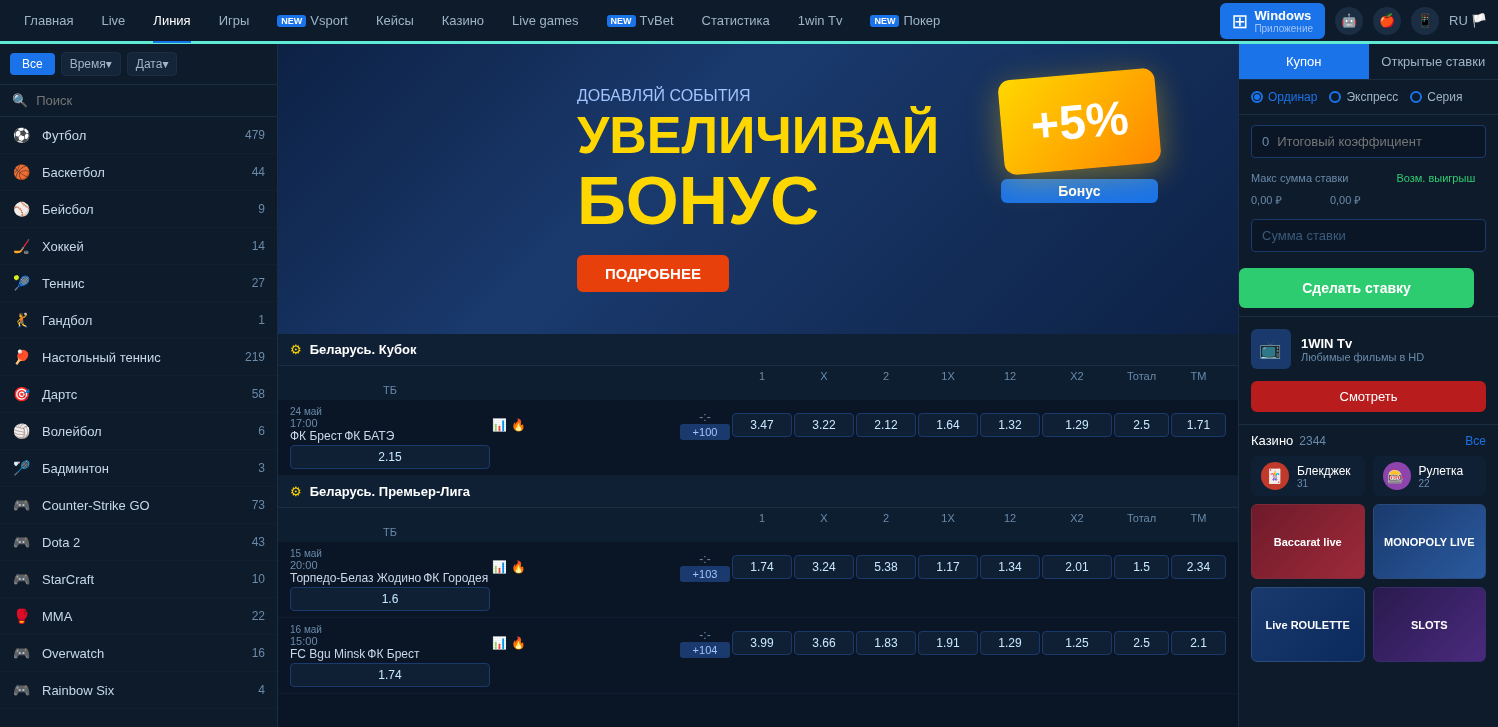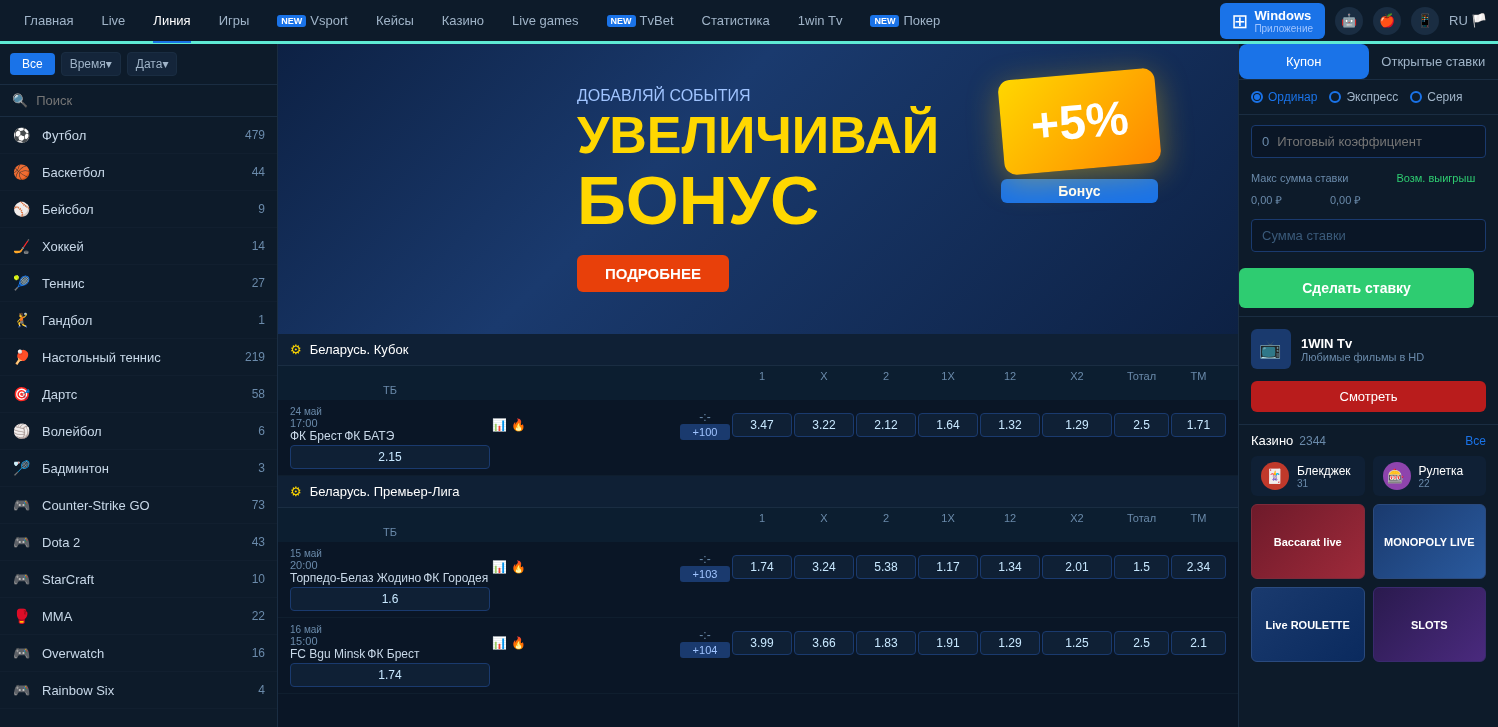--- a/index.html
+++ b/index.html
@@ -43,39 +43,39 @@
     .banner-bonus { color: #ffd700; font-size: 68px; font-weight: 900; }
     .banner-btn { background: #e8400a; color: #fff; border: none; border-radius: 6px; padding: 10px 28px; font-size: 15px; font-weight: bold; cursor: pointer; margin-top: 16px; text-transform: uppercase; }
     .banner-right { position: absolute; right: 80px; top: 30px; }
     .bonus-card { background: linear-gradient(135deg, #ffd700, #ff8800); border-radius: 12px; padding: 20px 30px; font-size: 48px; font-weight: 900; color: #fff; transform: rotate(-5deg); box-shadow: 0 8px 32px rgba(255,200,0,0.4); }
     .bonus-badge { background: #1a73e8; color: #fff; border-radius: 6px; padding: 4px 10px; font-size: 14px; font-weight: bold; margin-top: 10px; text-align: center; }
 
     
     .league-section { margin: 0; }
     .league-header { background: #0f2035; display: flex; align-items: center; padding: 8px 12px; border-bottom: 1px solid #1a2d42; }
     .league-icon { color: #ffd700; margin-right: 8px; }
-    .league-name { color: #fff; font-weight: normal; font-size: 13px; flex: 1; }
+    .league-name { color: #fff; font-weight: bold; font-size: 13px; flex: 1; }
     .col-headers { display: grid; grid-template-columns: 200px 1fr 50px 60px 60px 60px 60px 60px 70px 55px 55px; background: #0c1e30; padding: 4px 12px; font-size: 11px; color: #6a8aaa; align-items: center; gap: 2px; }
     .col-header { text-align: center; }
     .match-row { display: grid; grid-template-columns: 200px 1fr 50px 60px 60px 60px 60px 60px 70px 55px 55px; padding: 6px 12px; border-bottom: 1px solid #0f1e2e; align-items: center; gap: 2px; }
     .match-time { color: #6a8aaa; font-size: 11px; }
     .match-date { color: #6a8aaa; font-size: 10px; }
     .match-teams { display: flex; flex-direction: row; gap: 2px; }
     .team-name { color: #c8d8e8; font-size: 12px; }
     .match-score { color: #6a8aaa; font-size: 12px; text-align: center; }
     .plus-badge { background: #1a3a6e; color: #a0c4ff; border-radius: 3px; padding: 2px 5px; font-size: 11px; text-align: center; }
     .odd-btn { background: #0f2035; border: 1px solid #1a3a6e; border-radius: 4px; color: #c8e8ff; font-size: 12px; padding: 4px 6px; text-align: center; cursor: pointer; }
     .match-icons { display: flex; gap: 4px; align-items: center; }
     .stat-icon { color: #6a8aaa; font-size: 12px; cursor: pointer; }
 
     
     .right-panel { width: 260px; background: #0d1b2a; border-left: 1px solid #1a2d42; display: flex; flex-direction: column; flex-shrink: 0; }
     .coupon-tabs { display: flex; border-bottom: 1px solid #1a2d42; }
     .coupon-tab { flex: 1; padding: 10px 6px; text-align: center; font-size: 13px; cursor: pointer; color: #a0b4c8; }
-    .coupon-tab.active { color: #fff; background: #1a73e8; border-radius: 8px; }
+    .coupon-tab.active { color: #fff; background: #1a73e8; }
     .bet-type-row { display: flex; align-items: center; gap: 12px; padding: 10px 12px; border-bottom: 1px solid #1a2d42; }
     .bet-type { display: flex; align-items: center; gap: 5px; font-size: 12px; color: #a0b4c8; cursor: pointer; }
     .bet-type.active { color: #1a73e8; }
     .radio-dot { width: 12px; height: 12px; border-radius: 50%; border: 2px solid #1a73e8; display: flex; align-items: center; justify-content: center; }
     .radio-dot.filled::after { content: ''; width: 6px; height: 6px; border-radius: 50%; background: #1a73e8; }
     .coeff-input { margin: 10px 12px; background: #0a1626; border: 1px solid #1a3a6e; border-radius: 4px; padding: 8px 10px; display: flex; align-items: center; gap: 8px; }
     .coeff-input span { color: #6a8aaa; font-size: 13px; }
     .coeff-input input { background: transparent; border: none; color: #a0b4c8; font-size: 13px; outline: none; flex: 1; }
     .max-row { display: flex; padding: 4px 12px; font-size: 11px; gap: 48px; }
     .max-label { color: #6a8aaa; }

